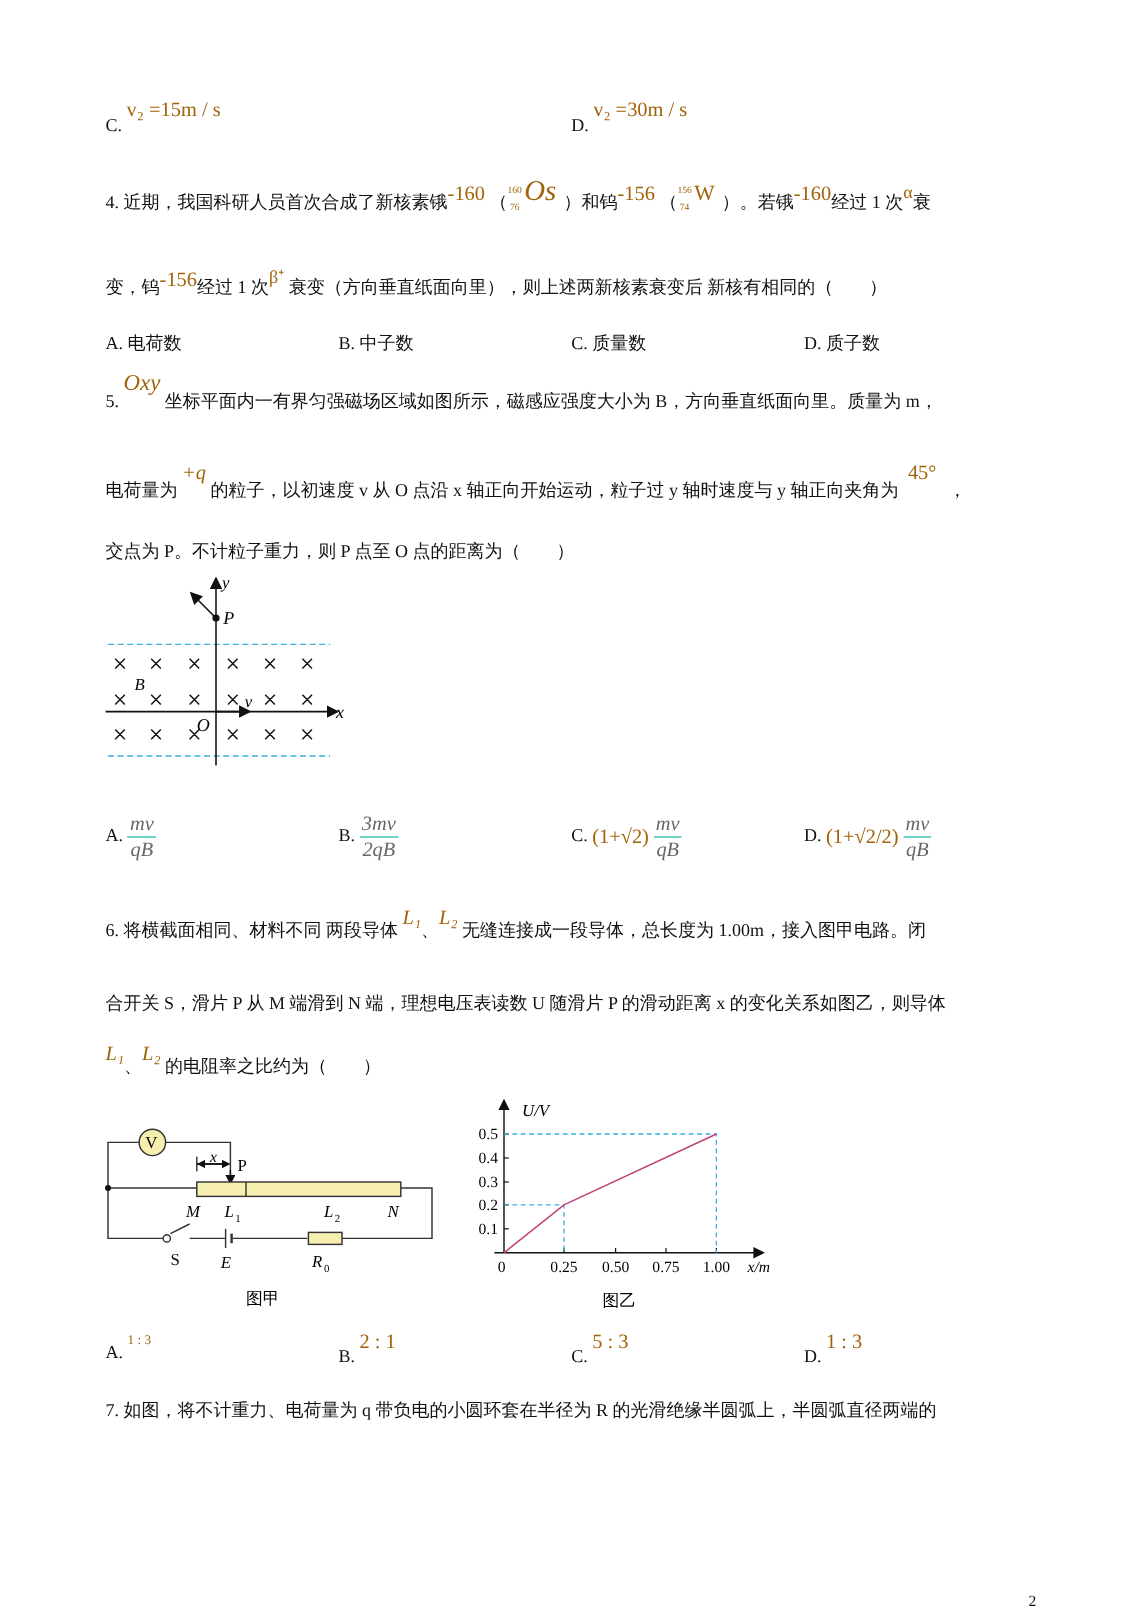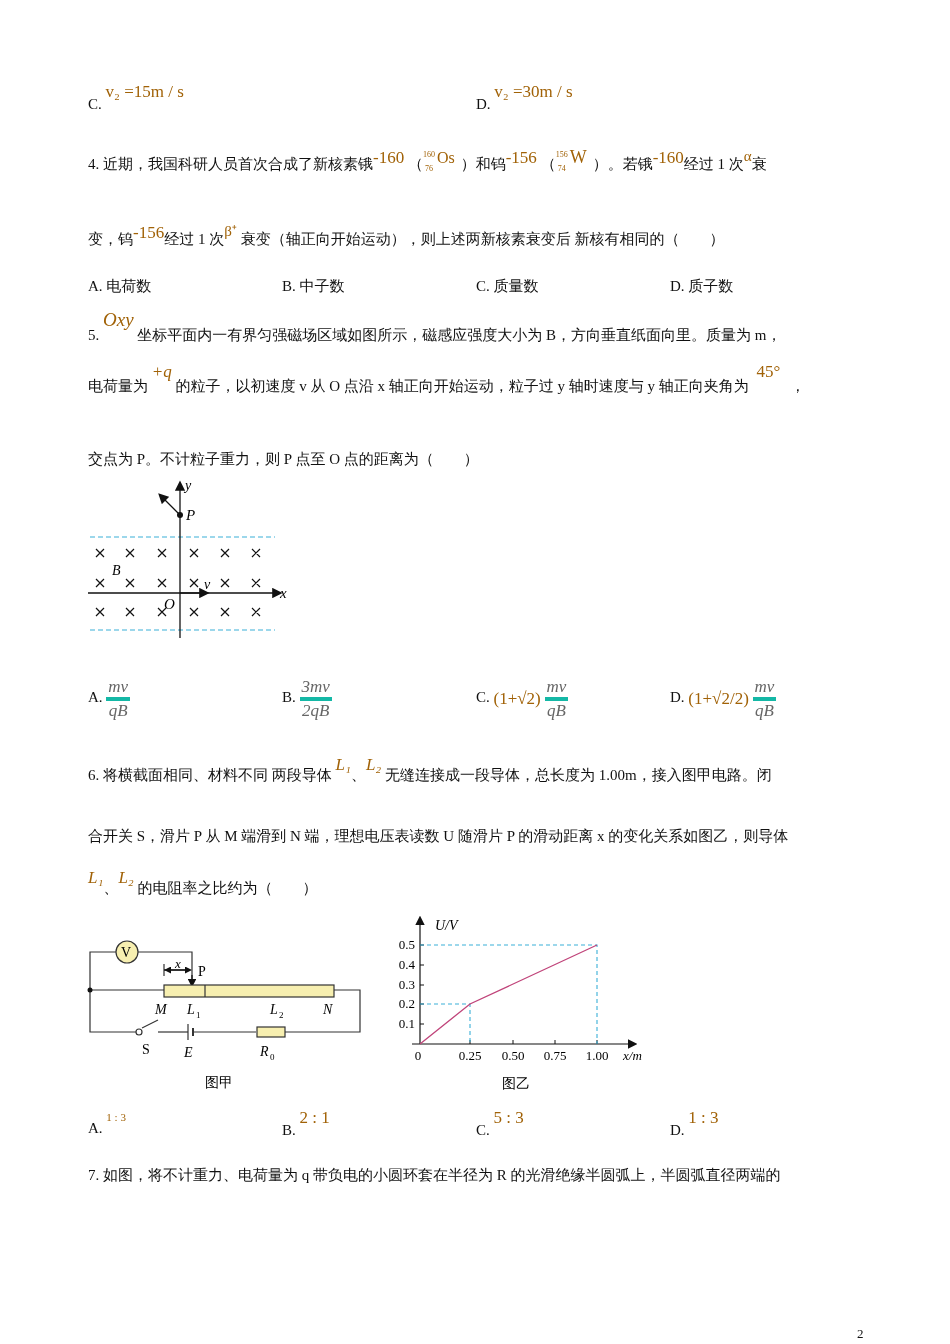--- a/index.html
+++ b/index.html
@@ -2,55 +2,55 @@
 <html><head>
 <meta charset="utf-8">
 <style>
   html,body{margin:0;padding:0;background:#fff;}
   body{width:950px;height:1344px;position:relative;font-family:"Liberation Serif","DejaVu Serif",serif;color:#111;font-size:15px;overflow:hidden;}
   .abs{position:absolute;white-space:nowrap;}
   .math{color:#a16207;font-family:"Liberation Serif",serif;}
   .it{font-style:italic;text-align:center;}
   .line{position:absolute;left:88px;white-space:nowrap;}
   .frac{display:inline-block;vertical-align:middle;text-align:center;color:#666;font-style:italic;font-size:17px;}
-  .frac .n{display:block;border-bottom:4px solid #14b8a6;padding:0 2px;}
+  .frac .n{display:block;border-bottom:1px solid #14b8a6;padding:0 2px;}
   .frac .d{display:block;padding:0 2px;}
   svg text{font-family:"Liberation Serif",serif;}
 </style>
 </head>
 <body>
 
 <div class="abs" style="left:88px;top:94px;">
   <span>C.</span>
   <span class="math" style="font-size:17px;position:relative;top:-12px;">v₂ =15m / s</span>
 </div>
 <div class="abs" style="left:476px;top:94px;">
   <span>D.</span>
   <span class="math" style="font-size:17px;position:relative;top:-12px;">v₂ =30m / s</span>
 </div>
 
 <div class="line" style="top:153px;">
   <span>4. 近期，我国科研人员首次合成了新核素锇</span><span class="math" style="font-size:17px;position:relative;top:-6px;">-160</span>
-  （<span class="math" style="font-size:8px;position:relative;top:-12px;">160</span><span class="math" style="font-size:8px;position:relative;top:2px;left:-10px;">76</span><span class="math" style="font-size:16px;position:relative;top:-6px;left:-6px;">Os</span><span>）和钨</span><span class="math" style="font-size:17px;position:relative;top:-6px;">-156</span>
+  （<span class="math" style="font-size:8px;position:relative;top:-12px;">160</span><span class="math" style="font-size:8px;position:relative;top:2px;left:-10px;">76</span><span class="math" style="font-size:24px;position:relative;top:-6px;left:-6px;font-style:italic;">Os</span><span>）和钨</span><span class="math" style="font-size:17px;position:relative;top:-6px;">-156</span>
   （<span class="math" style="font-size:8px;position:relative;top:-12px;">156</span><span class="math" style="font-size:8px;position:relative;top:2px;left:-10px;">74</span><span class="math" style="font-size:18px;position:relative;top:-6px;left:-6px;">W</span><span>）。若锇</span><span class="math" style="font-size:17px;position:relative;top:-6px;">-160</span><span>经过 1 次</span><span class="math" style="position:relative;top:-8px;">α</span><span>衰</span>
 </div>
 <div class="line" style="top:228px;">
-  <span>变，钨</span><span class="math" style="font-size:17px;position:relative;top:-6px;">-156</span><span>经过 1 次</span><span class="math" style="position:relative;top:-8px;">β⁺</span>&nbsp;<span>衰变（轴正向开始运动），则上述两新核素衰变后   新核有相同的（　　）</span>
+  <span>变，钨</span><span class="math" style="font-size:17px;position:relative;top:-6px;">-156</span><span>经过 1 次</span><span class="math" style="position:relative;top:-8px;">β⁺</span>&nbsp;<span>衰变（方向垂直纸面向里），则上述两新核素衰变后   新核有相同的（　　）</span>
 </div>
 <div class="abs" style="left:88px;top:277px;"><span>A.</span> <span>电荷数</span></div>
 <div class="abs" style="left:282px;top:277px;"><span>B.</span> <span>中子数</span></div>
 <div class="abs" style="left:476px;top:277px;"><span>C.</span> <span>质量数</span></div>
 <div class="abs" style="left:670px;top:277px;"><span>D.</span> <span>质子数</span></div>
 
 <div class="line" style="top:323px;">
   <span>5.</span>
   <span class="math it" style="font-size:19px;position:relative;top:-14px;">Oxy</span>
   <span>坐标平面内一有界匀强磁场区域如图所示，磁感应强度大小为 B，方向垂直纸面向里。质量为 m，</span>
 </div>
-<div class="line" style="top:376px;">
+<div class="line" style="top:398px;">
   <span>电荷量为</span>
   <span class="math it" style="font-size:17px;position:relative;top:-14px;">+q</span>
   <span>的粒子，以初速度 v 从 O 点沿 x 轴正向开始运动，粒子过 y 轴时速度与 y 轴正向夹角为</span>
   <span class="math" style="font-size:17px;position:relative;top:-14px;margin-left:4px;">45°</span>
   <span style="margin-left:6px;">，</span>
 </div>
 <div class="line" style="top:450px;">
   <span>交点为 P。不计粒子重力，则 P 点至 O 点的距离为（　　）</span>
 </div>
 

